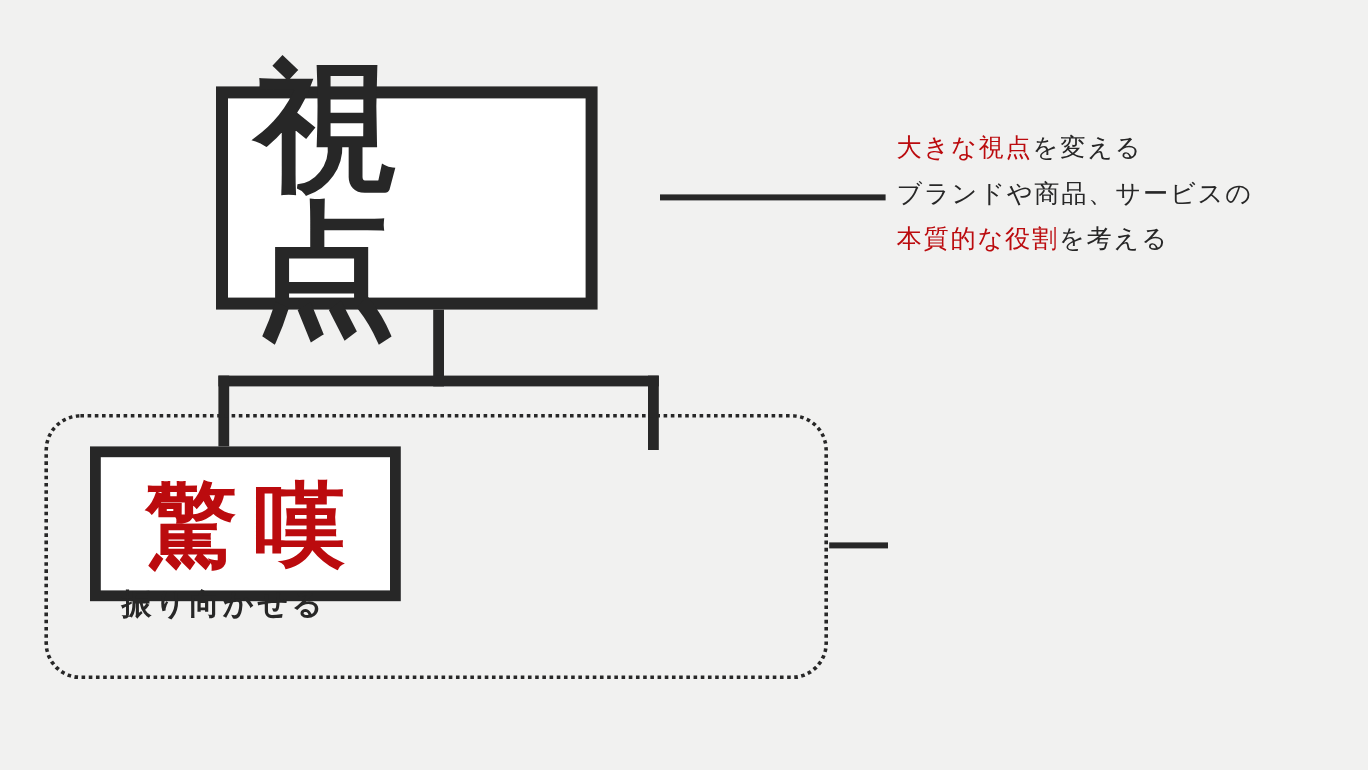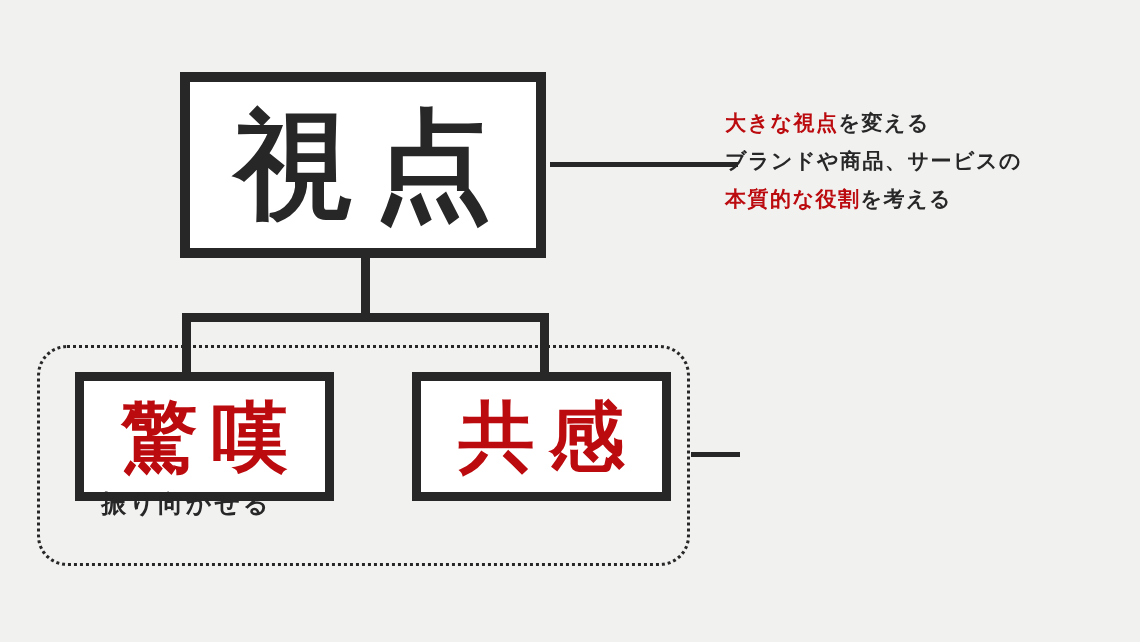--- a/index.html
+++ b/index.html
@@ -25,21 +25,21 @@
     position: absolute;
     background: var(--box-fill);
     border: 9px solid var(--ink);
     display: flex;
     align-items: center;
     justify-content: center;
     font-weight: 700;
     color: var(--ink);
   }
   .node-root {
-    left: 180px; top: 72px; width: 366px; height: 186px;
+    left: 180px; top: 72px; width: 318px; height: 186px;
     border-width: 10px;
     font-size: 118px;
     letter-spacing: 22px;
     padding-left: 22px; 
     line-height: 1;
   }
   .node-child {
     top: 372px; width: 259px; height: 129px;
     font-size: 76px;
     letter-spacing: 14px;
@@ -75,23 +75,23 @@
     font-weight: 700;
     letter-spacing: 3px;
     color: var(--ink);
     white-space: nowrap;
   }
   .caption-left  { left: 57px; }
   .caption-right { left: 412px; }
 
   .annotation {
     position: absolute;
-    left: 725px;
+    left: 747px;
     font-size: 21px;
-    font-weight: 700;
+    font-weight: 400;
     color: var(--ink);
     letter-spacing: 1.5px;
     white-space: nowrap;
   }
   .annotation .line { height: 38px; line-height: 38px; }
   .annotation-top    { top: 104px; }
   .annotation-bottom { top: 376px; }
   .em { color: var(--accent-red); }
 </style>
 </head>
@@ -108,23 +108,20 @@
 
   <div class="group-outline"></div>
 
   <div class="node node-root">
     <span>視点</span>
   </div>
 
   <div class="node node-child node-child-left">
     <span>驚嘆</span>
   </div>
-  <div class="node node-child node-child-right">
-    <span>共感</span>
-  </div>
 
   <div class="caption caption-left">振り向かせる</div>
 
   <div class="annotation annotation-top">
     <div class="line"><span class="em">大きな視点</span><span>を変える</span></div>
     <div class="line"><span>ブランドや商品、サービスの</span></div>
     <div class="line"><span class="em">本質的な役割</span><span>を考える</span></div>
   </div>
 
 

